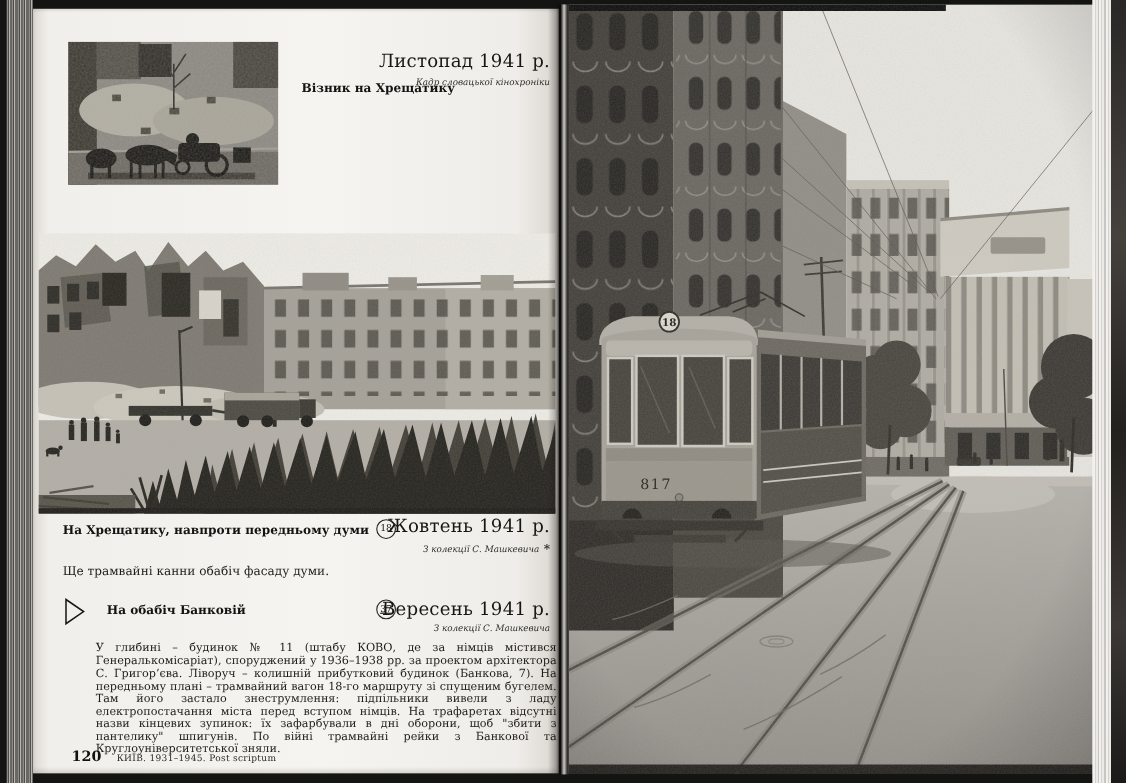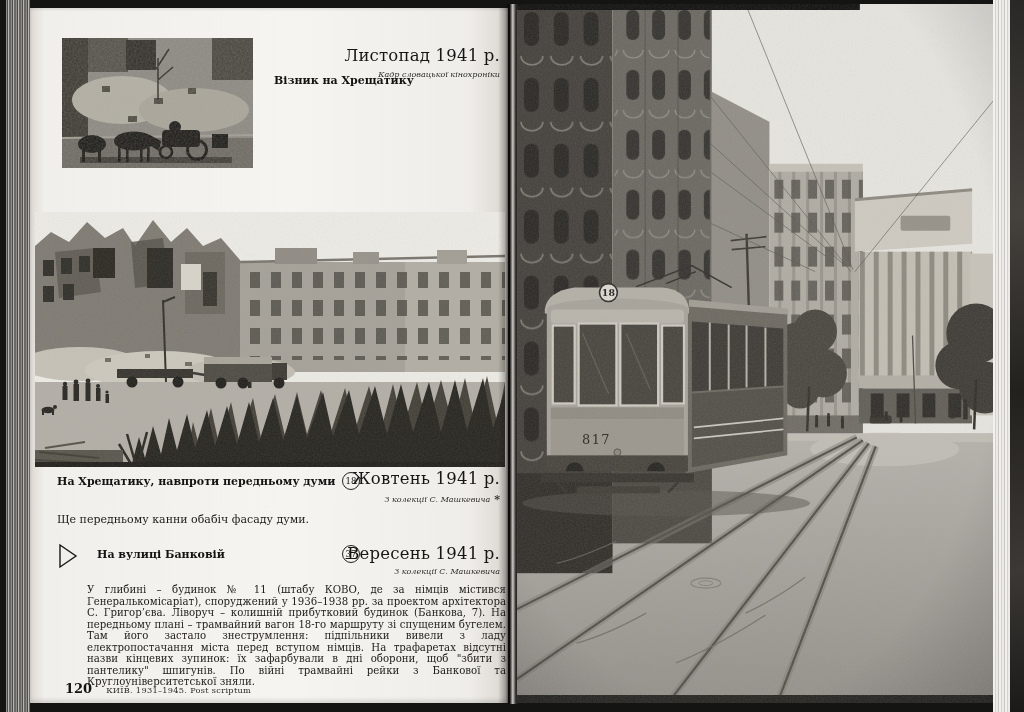--- a/index.html
+++ b/index.html
@@ -183,26 +183,26 @@
         <path d="M4 240 l60 6 M0 248 l70 4 M10 236 l40 -6" stroke="#3b3830" stroke-width="2" fill="none" opacity="0.8"></path>
       </g>
       <rect x="0" y="250" width="470" height="5" fill="#1f1d1a"></rect>
       <rect width="470" height="255" filter="url(#gL)" opacity="0.35"></rect>
     </svg>
 
     <div class="caption cap-row1">На Хрещатику, навпроти передньому думи</div>
     <span class="badge badge-1">18</span>
     <div class="date date-2">Жовтень 1941 р.</div>
     <div class="credit credit-2"><span>З колекції С. Машкевича</span><span class="fnote">*</span></div>
-    <div class="note">Ще передньому канни обабіч фасаду думи.</div>
+    <div class="note">Ще трамвайні канни обабіч фасаду думи.</div>
 
     <svg class="tri" width="22" height="26" viewBox="0 0 22 26">
       <polygon points="3,2 19,13 3,24" fill="none" stroke="#1a1816" stroke-width="1.4"></polygon>
     </svg>
-    <div class="caption cap-row2">На вулиці Банковій</div>
+    <div class="caption cap-row2">На обабіч Банковій</div>
     <span class="badge badge-2">37</span>
     <div class="date date-3">Вересень 1941 р.</div>
     <div class="credit credit-3">З колекції С. Машкевича</div>
 
     <div class="body-text">У глибині – будинок № 11 (штабу КОВО, де за німців містився Генералькомісаріат), споруджений у 1936–1938 рр. за проектом архітектора С. Григор’єва. Ліворуч – колишній прибутковий будинок (Банкова, 7). На передньому плані – трамвайний вагон 18-го маршруту зі спущеним бугелем. Там його застало знеструмлення: підпільники вивели з ладу електропостачання міста перед вступом німців. На трафаретах відсутні назви кінцевих зупинок: їх зафарбували в дні оборони, щоб "збити з пантелику" шпигунів. По війні трамвайні рейки з Банкової та Круглоуніверситетської зняли.</div>
 
     <div class="footer">
       <span class="pageno">120</span>
       <span class="booktitle">КИЇВ. 1931–1945. Post scriptum</span>
     </div>

